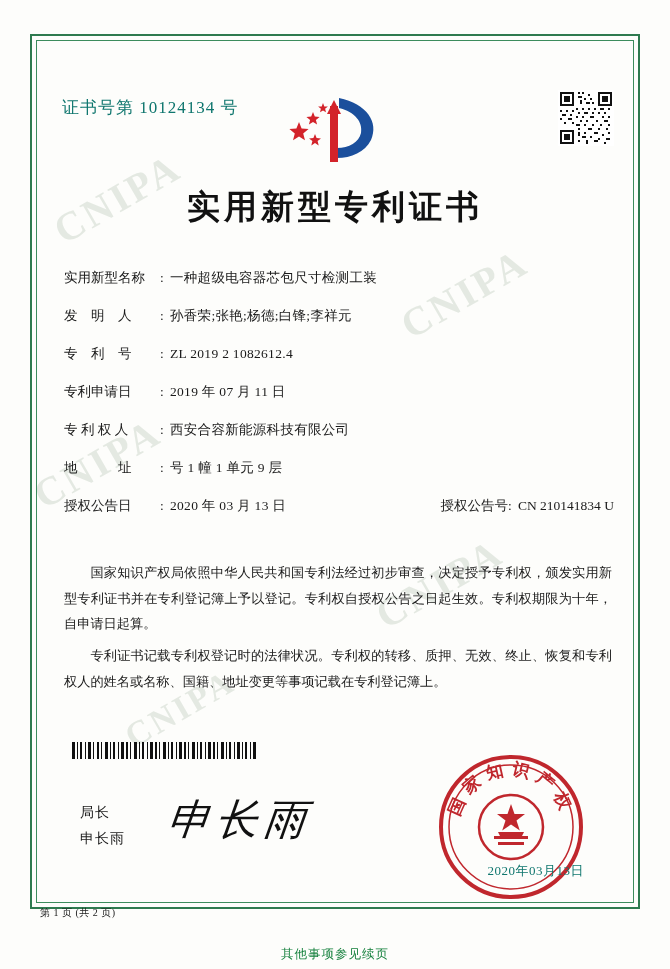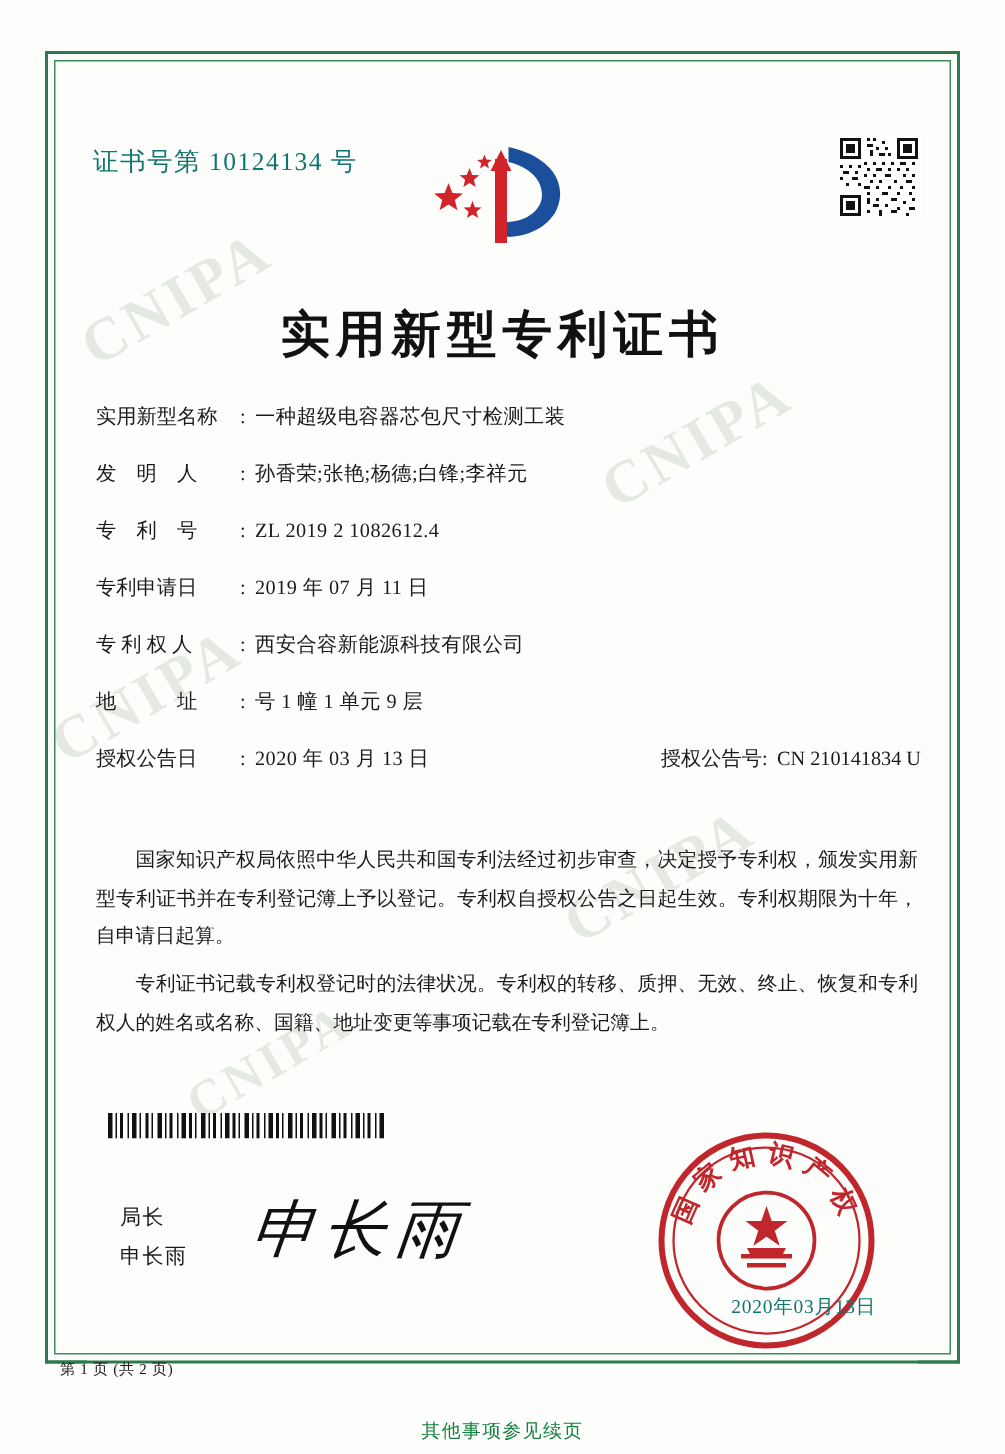--- a/index.html
+++ b/index.html
@@ -103,21 +103,20 @@
   .title {
     position: absolute;
     left: 0; right: 0;
     top: 185px;
     text-align: center;
     font-size: 33px;
     font-weight: bold;
     letter-spacing: 4px;
     color: #111;
     font-family: "Liberation Serif", "DejaVu Serif", serif;
-    margin-top: 16px;
   }
 
   
   .fields {
     position: absolute;
     left: 64px;
     right: 56px;
     top: 268px;
     font-size: 13.5px;
     line-height: 1.55;

